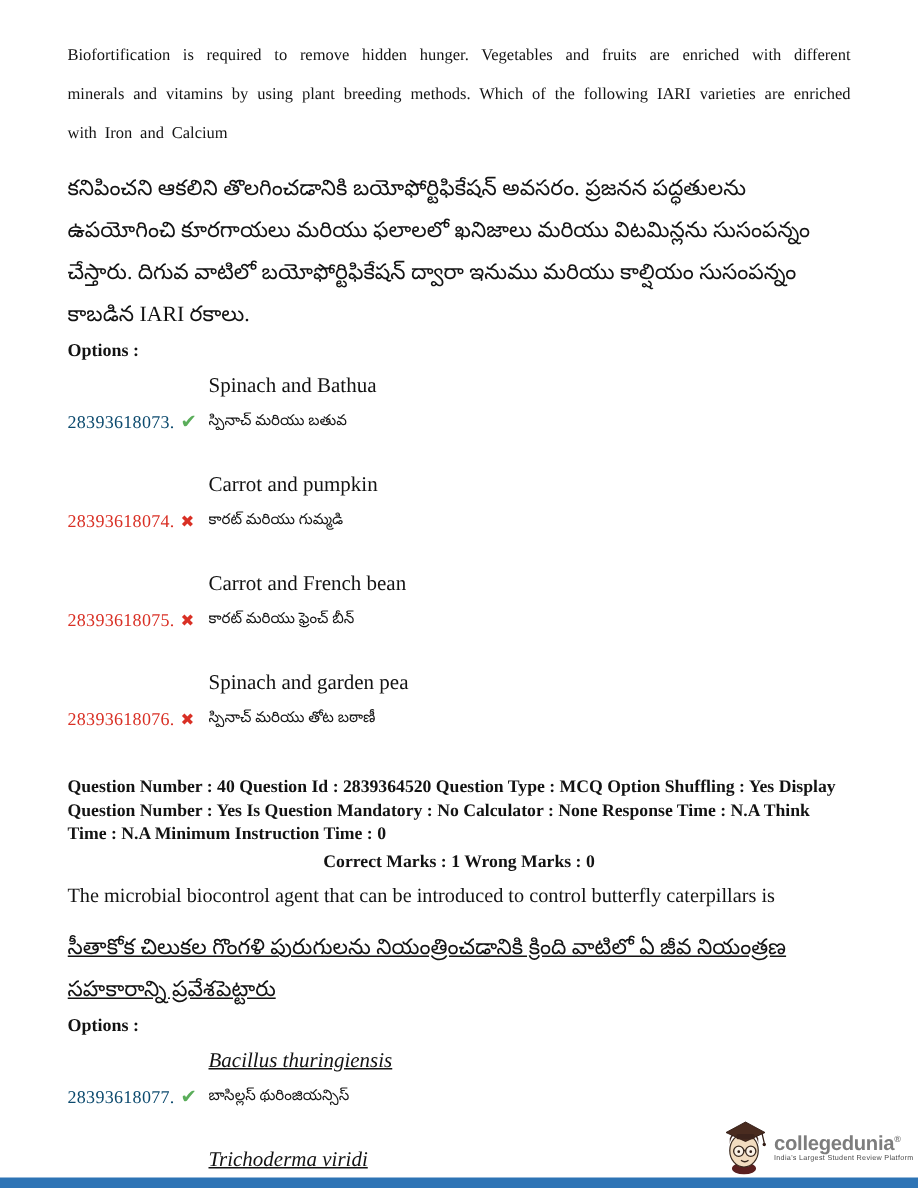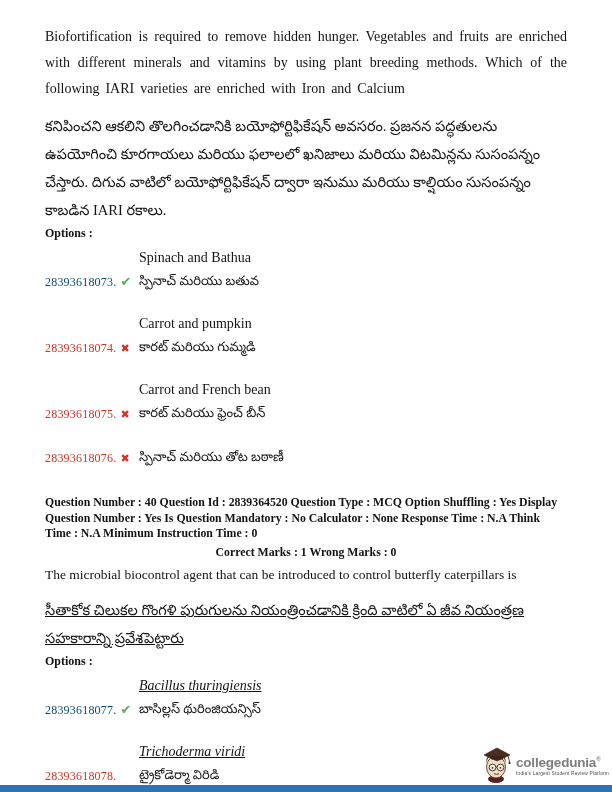--- a/index.html
+++ b/index.html
@@ -7,21 +7,21 @@
     width: 612px; height: 792px;
     background: #ffffff;
     position: relative;
     overflow: hidden;
     font-family: "Liberation Serif", "DejaVu Serif", serif;
     color: #131313;
   }
   .content { padding: 24px 45px 0 45px; }
 
   .q-en {
-    font-size: 14px;
+    font-size: 11px;
     line-height: 26px;
     text-align: justify;
     word-spacing: 2.5px;
     margin: 0;
   }
   .q-te {
     font-size: 14.5px;
     line-height: 28px;
     margin: 10px 0 0 0;
     max-height: 118px;
@@ -48,21 +48,21 @@
   .opt-id { font-size: 12px; letter-spacing: 0.2px; }
   .opt-id.green { color: #0c4a6e; }
   .opt-id.red   { color: #d93025; }
   .mark { font-size: 13px; margin-left: 4px; font-family: "DejaVu Sans", sans-serif; }
   .mark.green { color: #5aad5a; }
   .mark.red   { color: #d93025; font-size: 11px; }
   .opt-right { margin-left: 6px; }
   .opt-en { font-size: 14px; line-height: 22px; }
   .opt-en.italic { font-style: italic; text-decoration: underline; }
   .opt-te {
-    font-size: 13px;
+    font-size: 10px;
     line-height: 24px;
     white-space: nowrap;
     overflow: hidden;
     max-width: 420px;
   }
 
   .metadata {
     margin-top: 26px;
     font-weight: bold;
     font-size: 11.8px;
@@ -145,20 +145,21 @@
       <div class="opt-en">Carrot and French bean</div>
       <div class="opt-te">కారట్ మరియు ఫ్రెంచ్ బీన్</div>
     </div>
   </div>
 
   <div class="option">
     <div class="opt-left">
       <span class="opt-id red">28393618076.</span><span class="mark red">✖</span>
     </div>
     <div class="opt-right">
+      <div class="opt-en">Spinach and garden pea</div>
       <div class="opt-te">స్పినాచ్ మరియు తోట బఠాణీ</div>
     </div>
   </div>
 
   <div class="metadata">
     <div class="m1">Question Number : 40 Question Id : 2839364520 Question Type : MCQ Option Shuffling : Yes Display Question Number : Yes Is Question Mandatory : No Calculator : None Response Time : N.A Think Time : N.A Minimum Instruction Time : 0</div>
     <div class="m2">Correct Marks : 1 Wrong Marks : 0</div>
   </div>
 
   <p class="q2-en">The microbial biocontrol agent that can be introduced to control butterfly caterpillars is</p>

